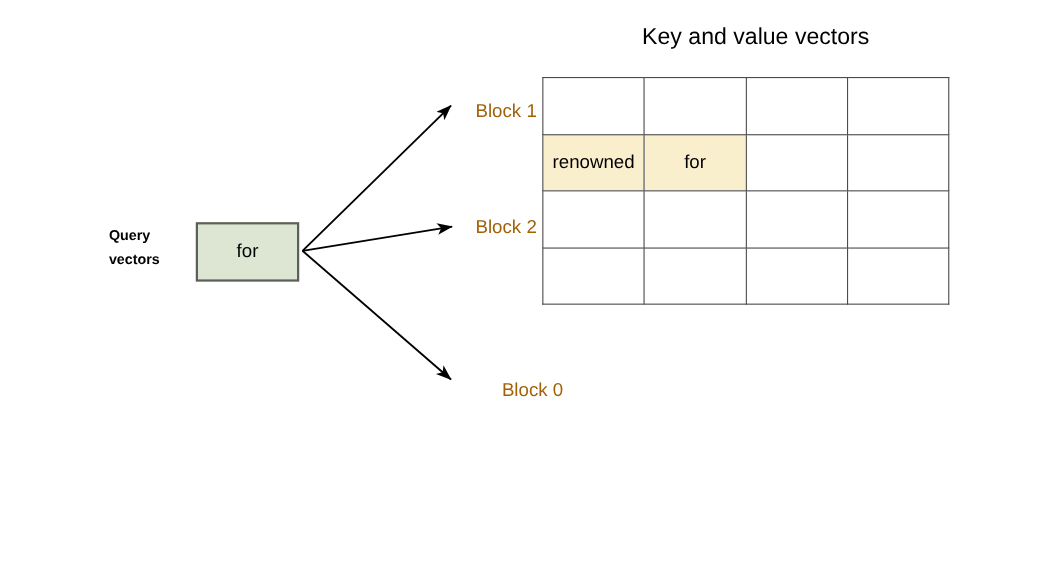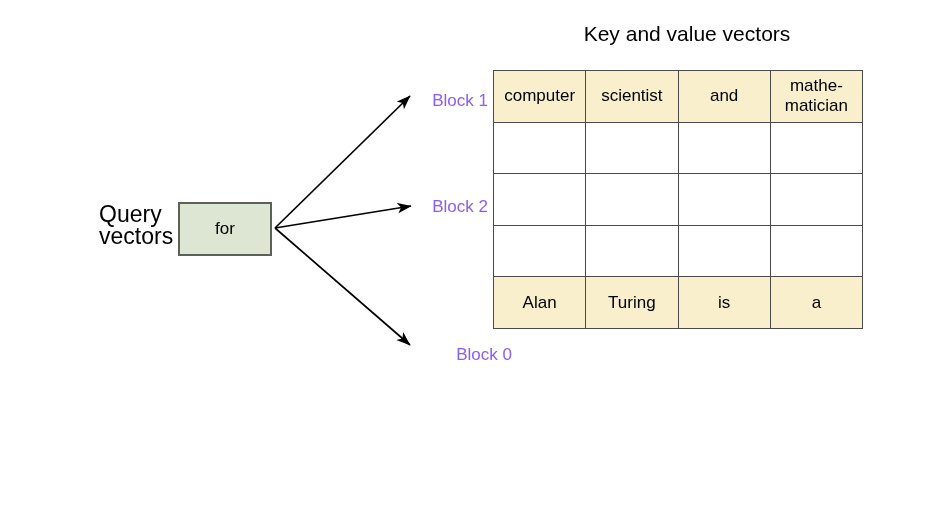--- a/index.html
+++ b/index.html
@@ -31,24 +31,25 @@
     color: #000;
     white-space: nowrap;
   }
 
   
   #query-label {
     position: absolute;
     left: 99px;
     top: 203px;
     width: 76px;
-    font-size: 23px;
+    font-size: 13px;
     line-height: 22px;
     color: #000;
     text-align: left;
+    font-weight: bold;
   }
 
   
   #query-box {
     position: absolute;
     left: 178px;
     top: 202px;
     width: 94px;
     height: 54px;
     background: #DCE6D2;
@@ -69,21 +70,21 @@
     width: 952px;
     height: 531px;
     pointer-events: none;
   }
 
   
   .block-label {
     position: absolute;
     font-size: 17px;
     line-height: 22px;
-    color: #8b5cf6;
+    color: #a16207;
     white-space: nowrap;
     text-align: right;
     width: 74px;
   }
   #block-label-1 { left: 414px; top: 90px; }
   #block-label-2 { left: 414px; top: 196px; text-align: right; }
   #block-label-0 { left: 438px; top: 344px; }
 
   
   #kv-table {
@@ -144,45 +145,39 @@
       </g>
   </svg>
 
   <div class="block-label" id="block-label-1">Block 1</div>
   <div class="block-label" id="block-label-2">Block 2</div>
   <div class="block-label" id="block-label-0">Block 0</div>
 
   <table id="kv-table">
     <tbody id="kv-table-body">
         <tr>
-          <td class="filled">computer</td>
-          <td class="filled">scientist</td>
-          <td class="filled">and</td>
-          <td class="filled two-line">mathe-<br>matician</td>
+          <td></td>
+          <td></td>
+          <td></td>
+          <td></td>
         </tr>
         <tr>
-          <td></td>
-          <td></td>
+          <td class="filled">renowned</td>
+          <td class="filled">for</td>
           <td></td>
           <td></td>
         </tr>
         <tr>
           <td></td>
           <td></td>
           <td></td>
           <td></td>
         </tr>
         <tr>
           <td></td>
           <td></td>
           <td></td>
           <td></td>
         </tr>
-        <tr>
-          <td class="filled">Alan</td>
-          <td class="filled">Turing</td>
-          <td class="filled">is</td>
-          <td class="filled">a</td>
-        </tr>
       </tbody>
   </table>
 
 </div>
 
 </body></html>

